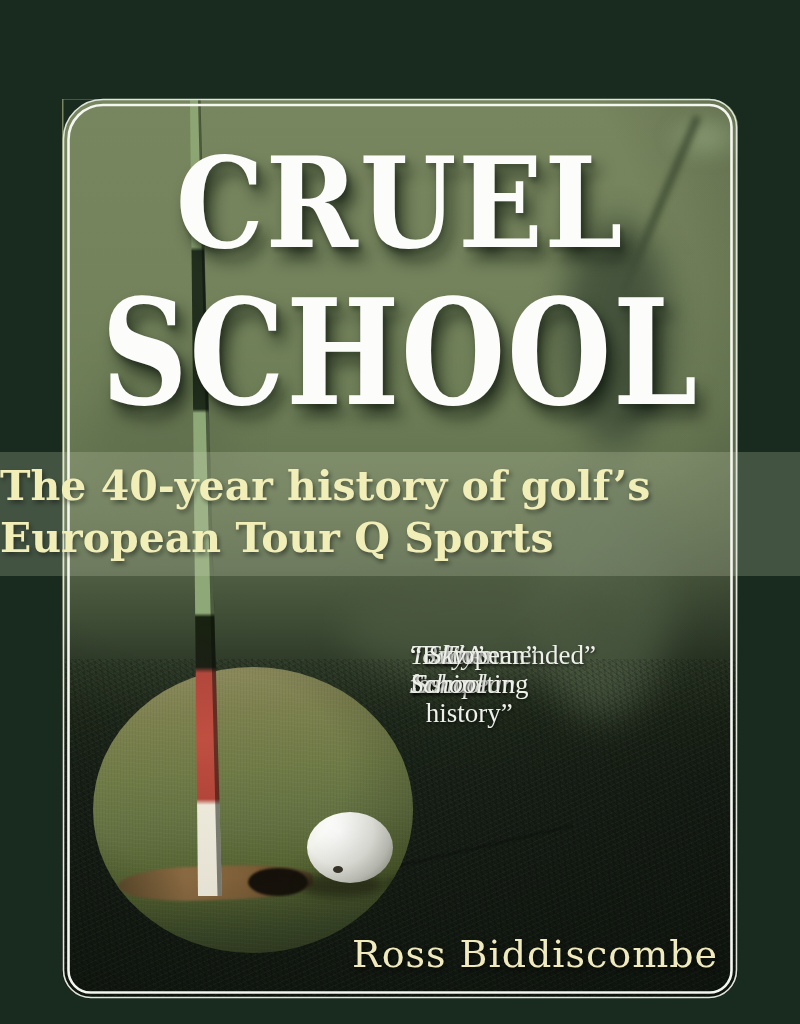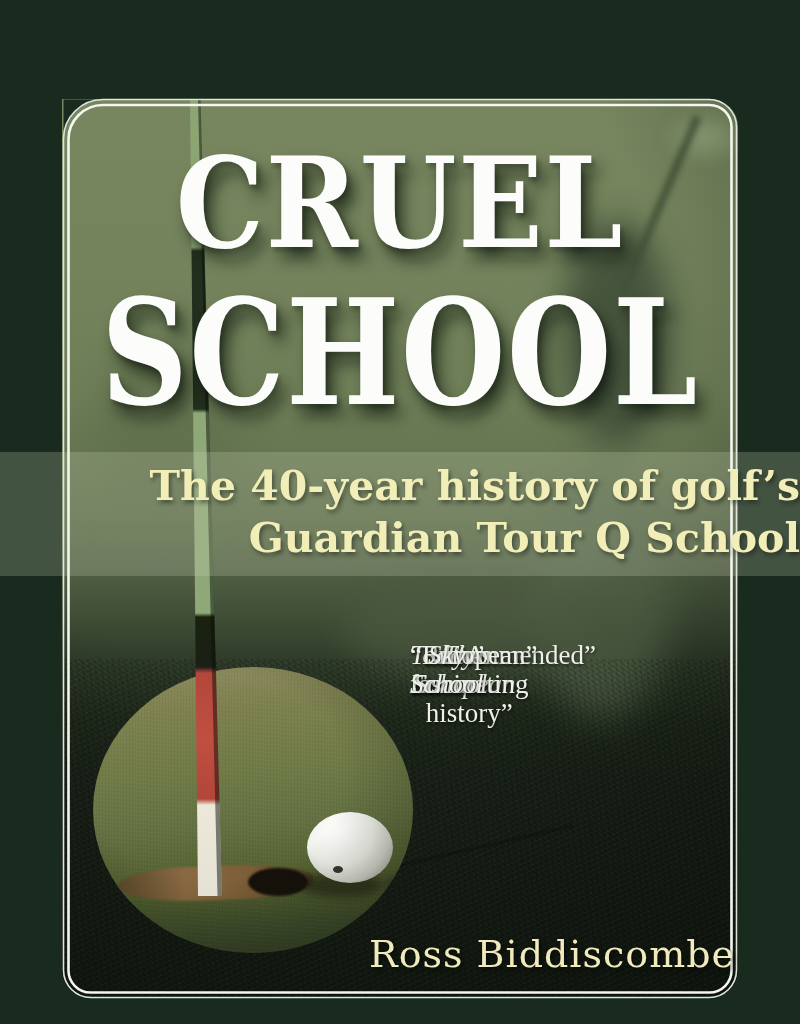--- a/index.html
+++ b/index.html
@@ -64,30 +64,30 @@
   .band{left:0;top:412px;width:800px;height:124px;background:var(--band-overlay,rgba(205,215,185,.24));z-index:4;}
 
   
   .frame{left:0;top:0;width:800px;height:1024px;z-index:6;pointer-events:none;}
 
   
   .title{left:0;width:800px;text-align:center;color:var(--title-text,#fcfdfb);font-weight:bold;line-height:1;z-index:7;
     text-shadow:9px 12px 16px rgba(12,22,12,.65),3px 4px 6px rgba(12,22,12,.35);}
   .title1{top:100px;font-size:126px;letter-spacing:2px;transform:scaleX(.88);}
   .title2{top:240px;font-size:146px;letter-spacing:2px;transform:scaleX(.82);}
-  .subtitle{left:0;top:420px;width:800px;text-align:right;z-index:7;
+  .subtitle{left:0;top:420px;width:800px;text-align:left;z-index:7;
     color:var(--subtitle-text,#f2eeb8);font-weight:bold;font-size:41px;line-height:52px;
     text-shadow:2px 3px 4px rgba(10,15,10,.45);}
   .reviews{left:410px;top:601px;width:310px;text-align:center;z-index:7;
     font-family:"Liberation Serif",serif;color:var(--quote-text,#eef0ea);font-size:27px;line-height:29px;
     text-shadow:1px 2px 3px rgba(0,0,0,.5);}
   .reviews .review-block{position:static;display:block;margin-bottom:28px;}
   .reviews .src{font-style:italic;}
   .reviews span{position:static;display:block;}
-  .author{left:335px;top:892px;width:400px;text-align:right;z-index:7;
+  .author{left:335px;top:892px;width:400px;text-align:center;z-index:7;
     color:var(--author-text,#f0eabd);font-size:38px;letter-spacing:1px;
     text-shadow:2px 3px 5px rgba(0,0,0,.6);}
 </style>
 </head>
 <body>
 
 <div id="cover">
 
   <div class="photo">
     <div class="blob glow-blob"></div>
@@ -122,21 +122,21 @@
     <path d="M 63.5 59.5 L 103 59.5 A 39.5 39.5 0 0 0 63.5 99.5 Z" fill="#182b1e" stroke="none"></path>
     <path d="M 103 59.5 L 709 59.5 A 27.5 27.5 0 0 1 736.5 87 L 736.5 930 A 27.5 27.5 0 0 1 709 957.5 L 91 957.5 A 27.5 27.5 0 0 1 63.5 930 L 63.5 99.5 A 39.5 39.5 0 0 1 103 59.5 Z" fill="none" stroke="#dfe5da" stroke-width="1.6"></path>
     <path d="M 103 65 L 709.5 65 A 22 22 0 0 1 731.5 87 L 731.5 930.5 A 22 22 0 0 1 709.5 952.5 L 90.5 952.5 A 22 22 0 0 1 68.5 930.5 L 68.5 100 A 34.5 34.5 0 0 1 103 65 Z" fill="none" stroke="#f4f6f0" stroke-width="2.6"></path>
   </svg>
 
   <div class="title title1">CRUEL</div>
   <div class="title title2">SCHOOL</div>
 
   <div class="subtitle">
     <span style="position:static;display:block">The 40-year history of golf’s</span>
-    <span style="position:static;display:block">Guardian Tour Q School</span>
+    <span style="position:static;display:block">European Tour Q Sports</span>
   </div>
 
   <div class="reviews">
     <span class="review-block">
       <span>“Recommended”</span>
       <span class="src">The European</span>
     </span>
     <span class="review-block">
       <span>“A fascinating history”</span>
       <span class="src">Today’s School</span>

